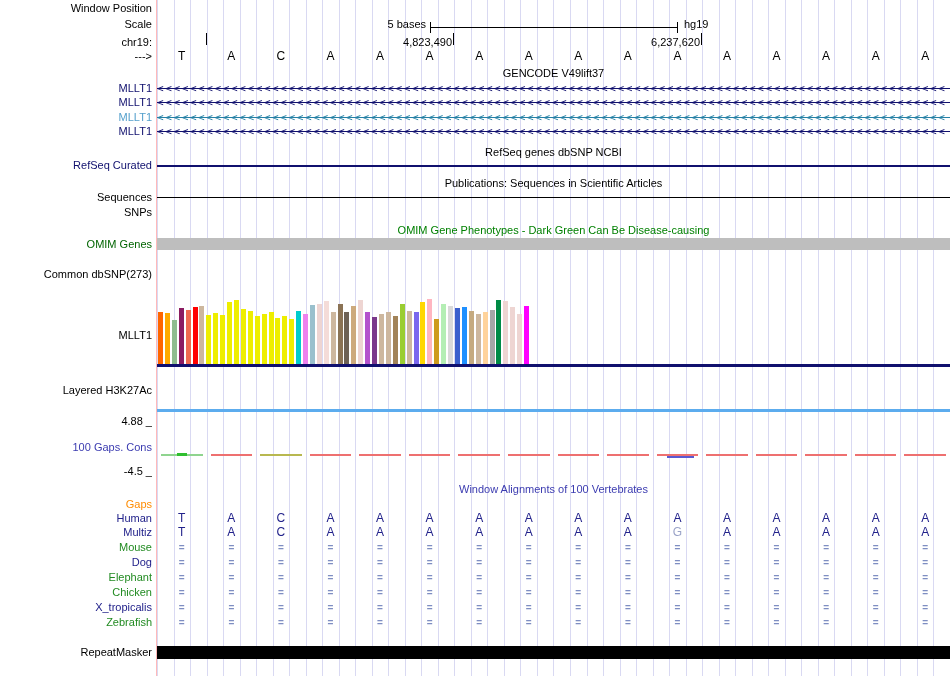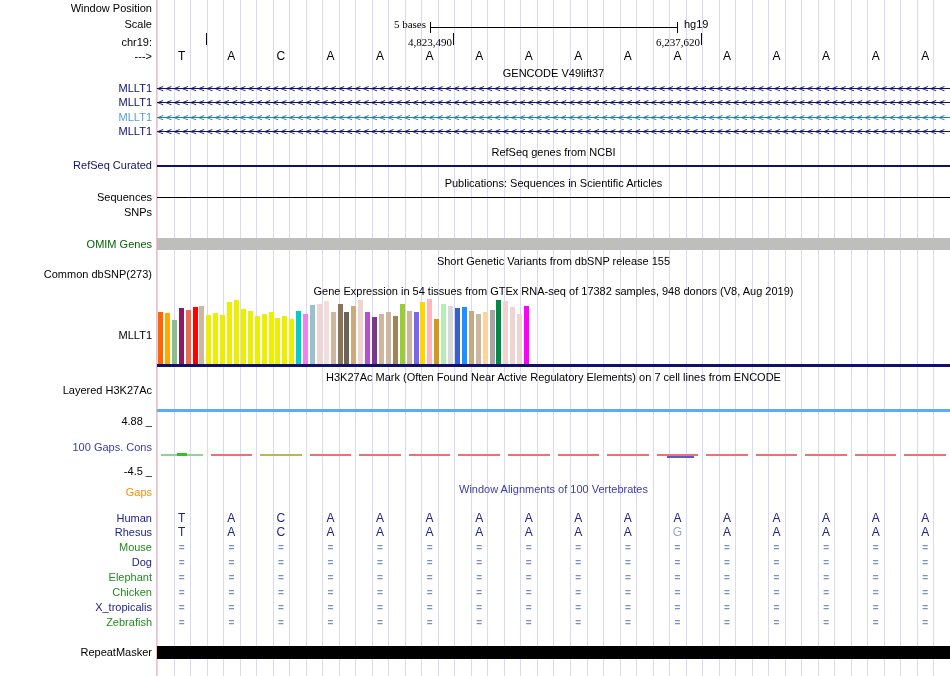--- a/index.html
+++ b/index.html
@@ -6,21 +6,21 @@
   #shot{position:relative;width:950px;height:676px;background:#fff;overflow:hidden;
         font-family:"Liberation Sans",sans-serif;font-size:11px;color:#000;}
   .abs{position:absolute;}
   .grid{position:absolute;left:157px;top:0;width:793px;height:676px;
         background:repeating-linear-gradient(to right,#D9D9F2 0,#D9D9F2 1px,transparent 1px,transparent 16.52px);}
   .pinkline{position:absolute;left:156px;top:0;width:1px;height:676px;background:#FFB9B9;}
   .lbl{position:absolute;left:0;width:152px;text-align:right;white-space:nowrap;line-height:13px;}
   .title{position:absolute;left:157px;width:793px;text-align:center;white-space:nowrap;line-height:13px;}
   .hline{position:absolute;left:157px;width:793px;}
   .tick{position:absolute;width:1px;background:#000;}
-  .num{position:absolute;text-align:right;white-space:nowrap;line-height:13px;font-family:Liberation Serif, serif;}
+  .num{position:absolute;text-align:right;white-space:nowrap;line-height:13px;}
   .base{position:absolute;width:20px;text-align:center;font-size:12px;line-height:13px;color:#000;}
   .mbase{position:absolute;width:20px;text-align:center;font-size:12px;line-height:13px;}
   .meq{position:absolute;width:20px;text-align:center;font-size:10px;line-height:13px;font-weight:bold;}
   .chev{position:absolute;left:157px;width:793px;height:13px;overflow:hidden;white-space:nowrap;
         font-family:"DejaVu Sans Mono",monospace;font-size:11px;letter-spacing:1.6px;line-height:13px;}
   .hdrflex{display:flex;justify-content:center;gap:16px;}
 </style>
 </head>
 <body>
 
@@ -69,37 +69,36 @@
       <div class="lbl" style="top: 82px; color: rgb(16, 16, 110);">MLLT1</div>
       <div class="chev" style="top: 82px; color: rgb(16, 16, 110); background: linear-gradient(transparent 6px, rgb(16, 16, 110) 6px, rgb(16, 16, 110) 7px, transparent 7px);">&lt;&lt;&lt;&lt;&lt;&lt;&lt;&lt;&lt;&lt;&lt;&lt;&lt;&lt;&lt;&lt;&lt;&lt;&lt;&lt;&lt;&lt;&lt;&lt;&lt;&lt;&lt;&lt;&lt;&lt;&lt;&lt;&lt;&lt;&lt;&lt;&lt;&lt;&lt;&lt;&lt;&lt;&lt;&lt;&lt;&lt;&lt;&lt;&lt;&lt;&lt;&lt;&lt;&lt;&lt;&lt;&lt;&lt;&lt;&lt;&lt;&lt;&lt;&lt;&lt;&lt;&lt;&lt;&lt;&lt;&lt;&lt;&lt;&lt;&lt;&lt;&lt;&lt;&lt;&lt;&lt;&lt;&lt;&lt;&lt;&lt;&lt;&lt;&lt;&lt;&lt;&lt;&lt;&lt;&lt;&lt;</div>
       <div class="lbl" style="top: 96px; color: rgb(16, 16, 110);">MLLT1</div>
       <div class="chev" style="top: 96px; color: rgb(16, 16, 110); background: linear-gradient(transparent 6px, rgb(16, 16, 110) 6px, rgb(16, 16, 110) 7px, transparent 7px);">&lt;&lt;&lt;&lt;&lt;&lt;&lt;&lt;&lt;&lt;&lt;&lt;&lt;&lt;&lt;&lt;&lt;&lt;&lt;&lt;&lt;&lt;&lt;&lt;&lt;&lt;&lt;&lt;&lt;&lt;&lt;&lt;&lt;&lt;&lt;&lt;&lt;&lt;&lt;&lt;&lt;&lt;&lt;&lt;&lt;&lt;&lt;&lt;&lt;&lt;&lt;&lt;&lt;&lt;&lt;&lt;&lt;&lt;&lt;&lt;&lt;&lt;&lt;&lt;&lt;&lt;&lt;&lt;&lt;&lt;&lt;&lt;&lt;&lt;&lt;&lt;&lt;&lt;&lt;&lt;&lt;&lt;&lt;&lt;&lt;&lt;&lt;&lt;&lt;&lt;&lt;&lt;&lt;&lt;&lt;&lt;</div>
       <div class="lbl" style="top: 111px; color: rgb(85, 160, 204);">MLLT1</div>
       <div class="chev" style="top: 111px; color: rgb(37, 128, 165); background: linear-gradient(transparent 6px, rgb(37, 128, 165) 6px, rgb(37, 128, 165) 7px, transparent 7px);">&lt;&lt;&lt;&lt;&lt;&lt;&lt;&lt;&lt;&lt;&lt;&lt;&lt;&lt;&lt;&lt;&lt;&lt;&lt;&lt;&lt;&lt;&lt;&lt;&lt;&lt;&lt;&lt;&lt;&lt;&lt;&lt;&lt;&lt;&lt;&lt;&lt;&lt;&lt;&lt;&lt;&lt;&lt;&lt;&lt;&lt;&lt;&lt;&lt;&lt;&lt;&lt;&lt;&lt;&lt;&lt;&lt;&lt;&lt;&lt;&lt;&lt;&lt;&lt;&lt;&lt;&lt;&lt;&lt;&lt;&lt;&lt;&lt;&lt;&lt;&lt;&lt;&lt;&lt;&lt;&lt;&lt;&lt;&lt;&lt;&lt;&lt;&lt;&lt;&lt;&lt;&lt;&lt;&lt;&lt;&lt;</div>
       <div class="lbl" style="top: 125px; color: rgb(16, 16, 110);">MLLT1</div>
       <div class="chev" style="top: 125px; color: rgb(16, 16, 110); background: linear-gradient(transparent 6px, rgb(16, 16, 110) 6px, rgb(16, 16, 110) 7px, transparent 7px);">&lt;&lt;&lt;&lt;&lt;&lt;&lt;&lt;&lt;&lt;&lt;&lt;&lt;&lt;&lt;&lt;&lt;&lt;&lt;&lt;&lt;&lt;&lt;&lt;&lt;&lt;&lt;&lt;&lt;&lt;&lt;&lt;&lt;&lt;&lt;&lt;&lt;&lt;&lt;&lt;&lt;&lt;&lt;&lt;&lt;&lt;&lt;&lt;&lt;&lt;&lt;&lt;&lt;&lt;&lt;&lt;&lt;&lt;&lt;&lt;&lt;&lt;&lt;&lt;&lt;&lt;&lt;&lt;&lt;&lt;&lt;&lt;&lt;&lt;&lt;&lt;&lt;&lt;&lt;&lt;&lt;&lt;&lt;&lt;&lt;&lt;&lt;&lt;&lt;&lt;&lt;&lt;&lt;&lt;&lt;&lt;</div>
     </div>
 
-  <div class="title" style="top:146px">RefSeq genes from NCBI</div>
+  <div class="title" style="top:146px">RefSeq genes dbSNP NCBI</div>
   <div class="lbl" style="top:159px;color:#10106E">RefSeq Curated</div>
   <div class="hline" style="top:165px;height:2px;background:#10106E"></div>
 
   <div class="title" style="top:177px">Publications: Sequences in Scientific Articles</div>
   <div class="lbl" style="top:191px">Sequences</div>
   <div class="hline" style="top:197px;height:1px;background:#000"></div>
 
   <div class="lbl" style="top:206px">SNPs</div>
 
+  <div class="title" style="top:224px;color:#008000">OMIM Gene Phenotypes - Dark Green Can Be Disease-causing</div>
   <div class="lbl" style="top:238px;color:#006400">OMIM Genes</div>
   <div class="hline" style="top:238px;height:12px;background:#BEBEBE"></div>
 
-  <div class="title" style="top:255px">Short Genetic Variants from dbSNP release 155</div>
   <div class="lbl" style="top:268px">Common dbSNP(273)</div>
 
-  <div class="title" style="top:285px">Gene Expression in 54 tissues from GTEx RNA-seq of 17382 samples, 948 donors (V8, Aug 2019)</div>
   <div class="lbl" style="top:329px">MLLT1</div>
   <div id="gtexbars">
       <div class="abs" style="left: 158px; top: 312px; width: 5px; height: 52px; background: rgb(255, 102, 0);"></div>
       <div class="abs" style="left: 164.907px; top: 313px; width: 5px; height: 51px; background: rgb(255, 170, 0);"></div>
       <div class="abs" style="left: 171.814px; top: 320px; width: 5px; height: 44px; background: rgb(143, 188, 143);"></div>
       <div class="abs" style="left: 178.721px; top: 308px; width: 5px; height: 56px; background: rgb(139, 28, 98);"></div>
       <div class="abs" style="left: 185.628px; top: 310px; width: 5px; height: 54px; background: rgb(238, 106, 80);"></div>
       <div class="abs" style="left: 192.535px; top: 307px; width: 5px; height: 57px; background: rgb(255, 0, 0);"></div>
       <div class="abs" style="left: 199.442px; top: 306px; width: 5px; height: 58px; background: rgb(205, 183, 158);"></div>
       <div class="abs" style="left: 206.349px; top: 315px; width: 5px; height: 49px; background: rgb(238, 238, 0);"></div>
@@ -145,21 +144,20 @@
       <div class="abs" style="left: 482.629px; top: 312px; width: 5px; height: 52px; background: rgb(255, 211, 155);"></div>
       <div class="abs" style="left: 489.536px; top: 310px; width: 5px; height: 54px; background: rgb(166, 166, 166);"></div>
       <div class="abs" style="left: 496.443px; top: 300px; width: 5px; height: 64px; background: rgb(0, 139, 69);"></div>
       <div class="abs" style="left: 503.35px; top: 301px; width: 5px; height: 63px; background: rgb(238, 213, 210);"></div>
       <div class="abs" style="left: 510.257px; top: 307px; width: 5px; height: 57px; background: rgb(238, 213, 210);"></div>
       <div class="abs" style="left: 517.164px; top: 314px; width: 5px; height: 50px; background: rgb(238, 213, 210);"></div>
       <div class="abs" style="left: 524.071px; top: 306px; width: 5px; height: 58px; background: rgb(255, 0, 255);"></div>
     </div>
   <div class="hline" style="top:364px;height:3px;background:#10106E"></div>
 
-  <div class="title" style="top:371px">H3K27Ac Mark (Often Found Near Active Regulatory Elements) on 7 cell lines from ENCODE</div>
   <div class="lbl" style="top:384px">Layered H3K27Ac</div>
   <div class="hline" style="top:409px;height:3px;background:#5CACEE"></div>
 
   <div class="lbl" style="top:415px">4.88 _</div>
   <div class="lbl" style="top:441px;color:#3B3BB0">100 Gaps. Cons</div>
   <div id="consrow">
       <div class="abs" style="left: 161px; top: 454px; width: 41.5625px; height: 2px; background: rgb(143, 212, 143);"></div>
       <div class="abs" style="left: 176.781px; top: 453px; width: 10px; height: 3px; background: rgb(47, 191, 47);"></div>
       <div class="abs" style="left: 210.562px; top: 454px; width: 41.5625px; height: 2px; background: rgb(238, 112, 112);"></div>
       <div class="abs" style="left: 260.125px; top: 454px; width: 41.5625px; height: 2px; background: rgb(184, 184, 80);"></div>
@@ -175,39 +173,39 @@
       <div class="abs" style="left: 706.188px; top: 454px; width: 41.5625px; height: 2px; background: rgb(238, 112, 112);"></div>
       <div class="abs" style="left: 755.75px; top: 454px; width: 41.5625px; height: 2px; background: rgb(238, 112, 112);"></div>
       <div class="abs" style="left: 805.312px; top: 454px; width: 41.5625px; height: 2px; background: rgb(238, 112, 112);"></div>
       <div class="abs" style="left: 854.875px; top: 454px; width: 41.5625px; height: 2px; background: rgb(238, 112, 112);"></div>
       <div class="abs" style="left: 904.438px; top: 454px; width: 41.5625px; height: 2px; background: rgb(238, 112, 112);"></div>
     </div>
   <div class="lbl" style="top:465px">-4.5 _</div>
 
   <div class="title" style="top:483px;color:#3B3BB0">Window Alignments of 100 Vertebrates</div>
   <div id="multiz">
-      <div class="lbl" style="top: 486px; color: rgb(255, 140, 0); text-align: right;">Gaps</div>
+      <div class="lbl" style="top: 498px; color: rgb(255, 140, 0); text-align: right;">Gaps</div>
       <div class="lbl" style="top: 512px; color: rgb(34, 34, 139);">Human</div>
       <div class="mbase" style="left: 171.781px; top: 512px; color: rgb(34, 34, 139);">T</div>
       <div class="mbase" style="left: 221.344px; top: 512px; color: rgb(34, 34, 139);">A</div>
       <div class="mbase" style="left: 270.906px; top: 512px; color: rgb(34, 34, 139);">C</div>
       <div class="mbase" style="left: 320.469px; top: 512px; color: rgb(34, 34, 139);">A</div>
       <div class="mbase" style="left: 370.031px; top: 512px; color: rgb(34, 34, 139);">A</div>
       <div class="mbase" style="left: 419.594px; top: 512px; color: rgb(34, 34, 139);">A</div>
       <div class="mbase" style="left: 469.156px; top: 512px; color: rgb(34, 34, 139);">A</div>
       <div class="mbase" style="left: 518.719px; top: 512px; color: rgb(34, 34, 139);">A</div>
       <div class="mbase" style="left: 568.281px; top: 512px; color: rgb(34, 34, 139);">A</div>
       <div class="mbase" style="left: 617.844px; top: 512px; color: rgb(34, 34, 139);">A</div>
       <div class="mbase" style="left: 667.406px; top: 512px; color: rgb(34, 34, 139);">A</div>
       <div class="mbase" style="left: 716.969px; top: 512px; color: rgb(34, 34, 139);">A</div>
       <div class="mbase" style="left: 766.531px; top: 512px; color: rgb(34, 34, 139);">A</div>
       <div class="mbase" style="left: 816.094px; top: 512px; color: rgb(34, 34, 139);">A</div>
       <div class="mbase" style="left: 865.656px; top: 512px; color: rgb(34, 34, 139);">A</div>
       <div class="mbase" style="left: 915.219px; top: 512px; color: rgb(34, 34, 139);">A</div>
-      <div class="lbl" style="top: 526px; color: rgb(34, 34, 139);">Rhesus</div>
+      <div class="lbl" style="top: 526px; color: rgb(34, 34, 139);">Multiz</div>
       <div class="mbase" style="left: 171.781px; top: 526px; color: rgb(34, 34, 139);">T</div>
       <div class="mbase" style="left: 221.344px; top: 526px; color: rgb(34, 34, 139);">A</div>
       <div class="mbase" style="left: 270.906px; top: 526px; color: rgb(34, 34, 139);">C</div>
       <div class="mbase" style="left: 320.469px; top: 526px; color: rgb(34, 34, 139);">A</div>
       <div class="mbase" style="left: 370.031px; top: 526px; color: rgb(34, 34, 139);">A</div>
       <div class="mbase" style="left: 419.594px; top: 526px; color: rgb(34, 34, 139);">A</div>
       <div class="mbase" style="left: 469.156px; top: 526px; color: rgb(34, 34, 139);">A</div>
       <div class="mbase" style="left: 518.719px; top: 526px; color: rgb(34, 34, 139);">A</div>
       <div class="mbase" style="left: 568.281px; top: 526px; color: rgb(34, 34, 139);">A</div>
       <div class="mbase" style="left: 617.844px; top: 526px; color: rgb(34, 34, 139);">A</div>

